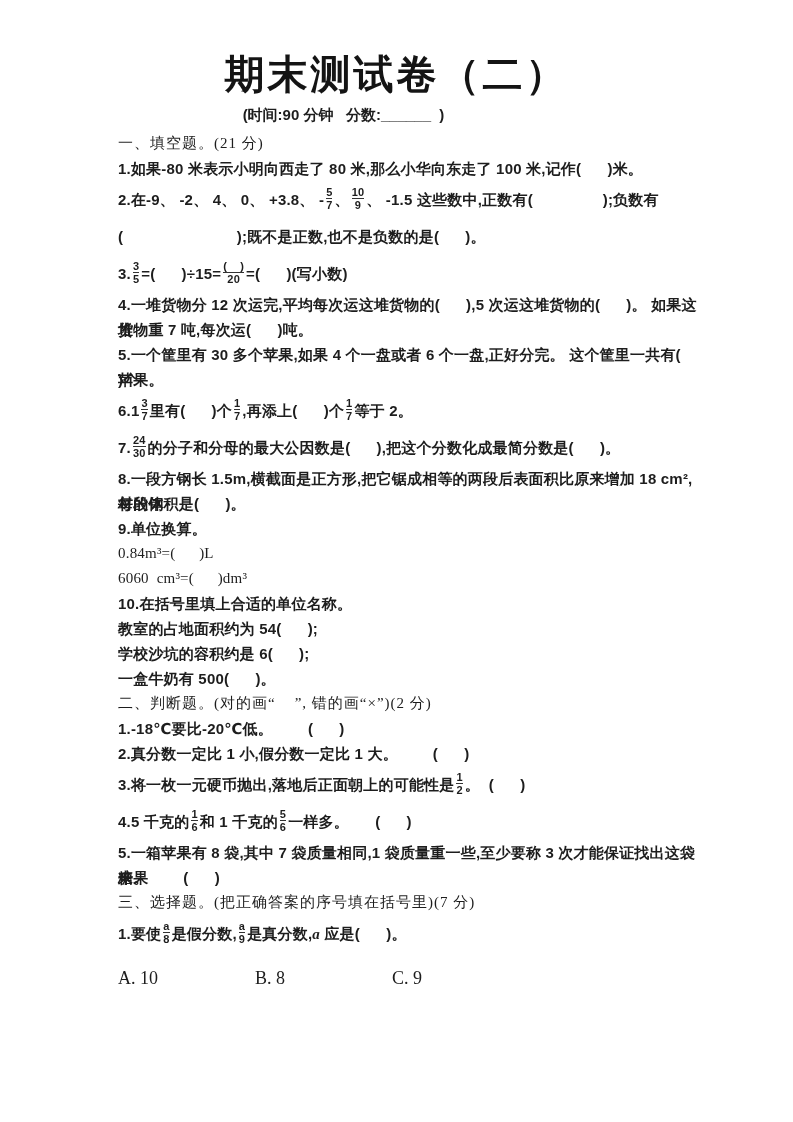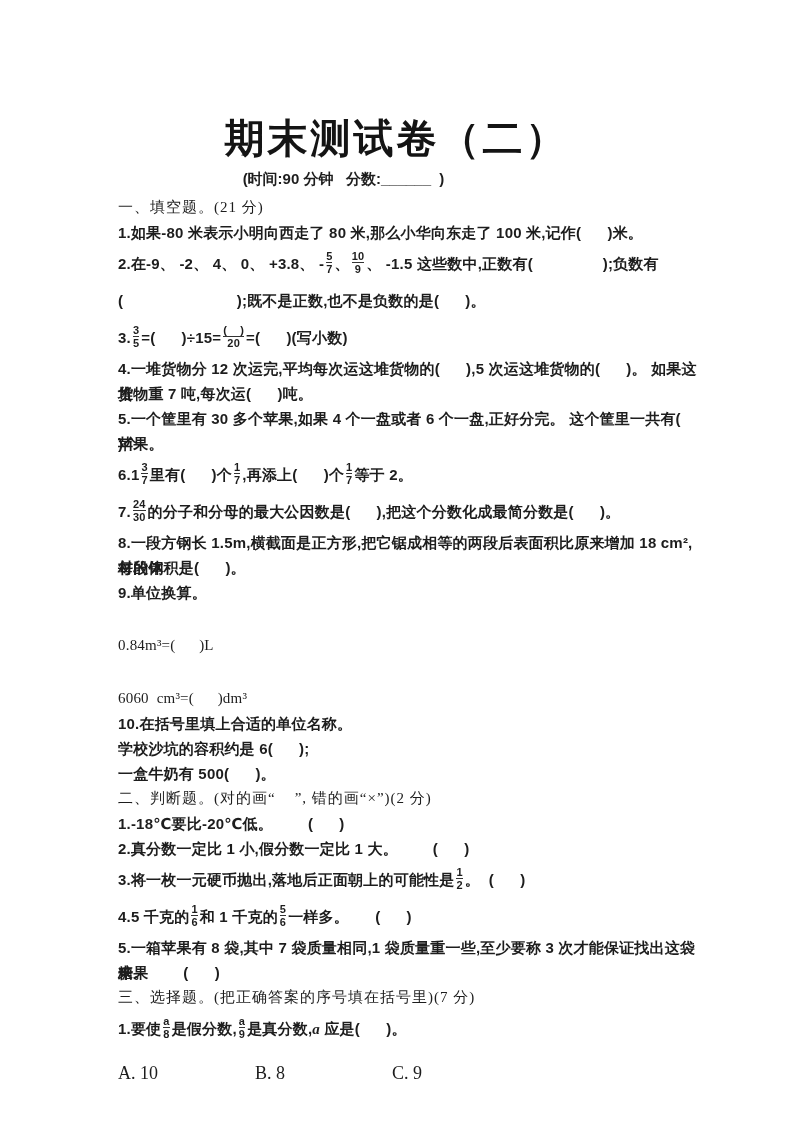--- a/index.html
+++ b/index.html
@@ -3,42 +3,41 @@
 <meta charset="utf-8">
 <style>
   html,body{margin:0;padding:0;}
   body{
     width:793px;height:1122px;background:#ffffff;color:#1d1d1d;
     font-family:"Liberation Sans","DejaVu Sans",sans-serif;
     overflow:hidden;
   }
   .page{position:relative;width:793px;height:1122px;background:#fff;}
   .title{
-    padding-top:116px;text-align:center;
+    padding-top:52px;text-align:center;
     font-family:"Liberation Serif","DejaVu Serif",serif;
     font-size:40px;font-weight:600;letter-spacing:3px;color:#141414;line-height:1.15;
   }
   .meta{
     text-align:center;margin:8px 106px 2px 0;
     font-size:15px;font-weight:600;white-space:pre-wrap;
   }
   .content{margin:6px 95px 0 118px;}
   .line{
     font-size:15px;font-weight:600;height:25px;line-height:25px;
     white-space:pre-wrap;letter-spacing:0.2px;overflow:visible;
   }
   .line.tall{height:37px;line-height:37px;}
   .line.sect{
     font-family:"Liberation Serif","DejaVu Serif",serif;
     font-weight:400;letter-spacing:1px;
   }
   .line.serif{
     font-family:"Liberation Serif","DejaVu Serif",serif;
     font-weight:400;
-    margin-top:28px;
   }
   .fr{
     display:inline-block;vertical-align:middle;margin:-4px 2px 0 2px;text-align:center;
   }
   .fr .n{display:block;font-size:11px;line-height:11px;font-weight:600;}
   .fr .d{display:block;font-size:11px;line-height:13px;font-weight:600;border-top:1.4px solid #333;}
   .opts{
     display:flex;margin-top:16px;
     font-family:"Liberation Serif","DejaVu Serif",serif;
     font-size:18px;font-weight:400;
@@ -66,20 +65,21 @@
     <div class="line"><span>5.一个筐里有 30 多个苹果,如果 4 个一盘或者 6 个一盘,正好分完。 这个筐里一共有(      )个</span></div>
     <div class="line"><span>苹果。</span></div>
     <div class="line tall"><span>6.1</span><span class="fr"><span class="n">3</span><span class="d">7</span></span><span>里有(      )个</span><span class="fr"><span class="n">1</span><span class="d">7</span></span><span>,再添上(      )个</span><span class="fr"><span class="n">1</span><span class="d">7</span></span><span>等于 2。</span></div>
     <div class="line tall"><span>7.</span><span class="fr"><span class="n">24</span><span class="d">30</span></span><span>的分子和分母的最大公因数是(      ),把这个分数化成最简分数是(      )。</span></div>
     <div class="line"><span>8.一段方钢长 1.5m,横截面是正方形,把它锯成相等的两段后表面积比原来增加 18 cm²,每段钢</span></div>
     <div class="line"><span>材的体积是(      )。</span></div>
     <div class="line"><span>9.单位换算。</span></div>
     <div class="line serif"><span>0.84m³=(      )L</span></div>
     <div class="line serif"><span>6060  cm³=(      )dm³</span></div>
     <div class="line"><span>10.在括号里填上合适的单位名称。</span></div>
+    <div class="line"><span>教室的占地面积约为 54(      );</span></div>
     <div class="line"><span>学校沙坑的容积约是 6(      );</span></div>
     <div class="line"><span>一盒牛奶有 500(      )。</span></div>
 
     <div class="line sect">二、判断题。(对的画“    ”, 错的画“×”)(2 分)</div>
     <div class="line"><span>1.-18℃要比-20℃低。        (      )</span></div>
     <div class="line"><span>2.真分数一定比 1 小,假分数一定比 1 大。        (      )</span></div>
     <div class="line tall"><span>3.将一枚一元硬币抛出,落地后正面朝上的可能性是</span><span class="fr"><span class="n">1</span><span class="d">2</span></span><span>。  (      )</span></div>
     <div class="line tall"><span>4.5 千克的</span><span class="fr"><span class="n">1</span><span class="d">6</span></span><span>和 1 千克的</span><span class="fr"><span class="n">5</span><span class="d">6</span></span><span>一样多。      (      )</span></div>
     <div class="line"><span>5.一箱苹果有 8 袋,其中 7 袋质量相同,1 袋质量重一些,至少要称 3 次才能保证找出这袋糖果</span></div>
     <div class="line"><span>来。        (      )</span></div>

